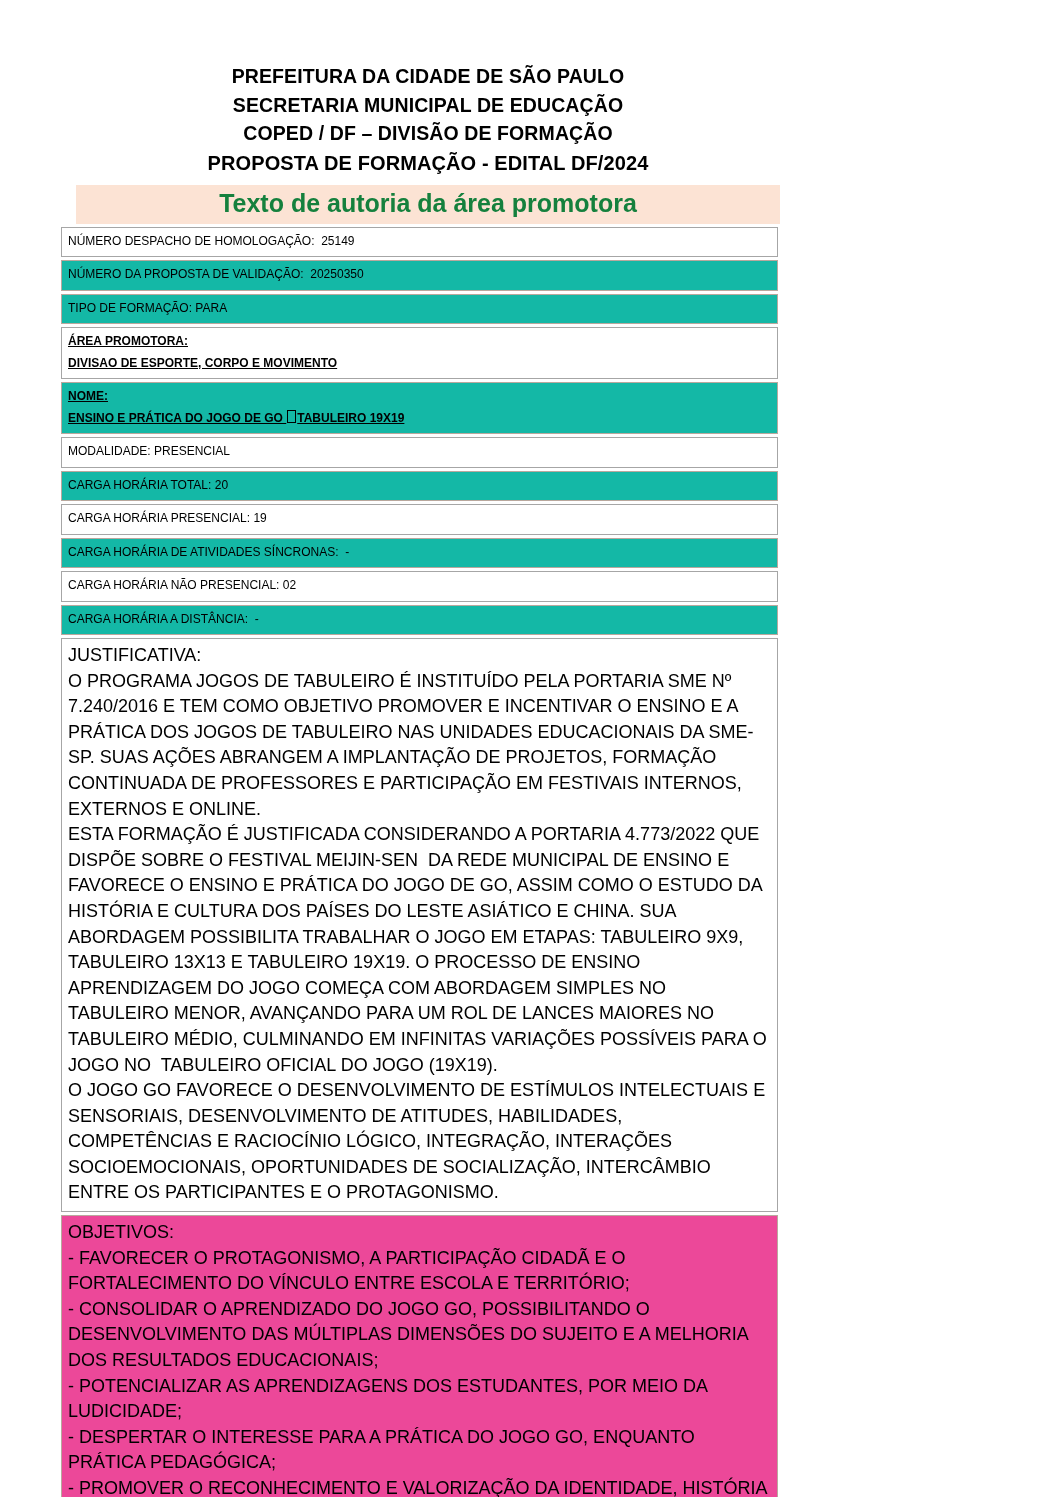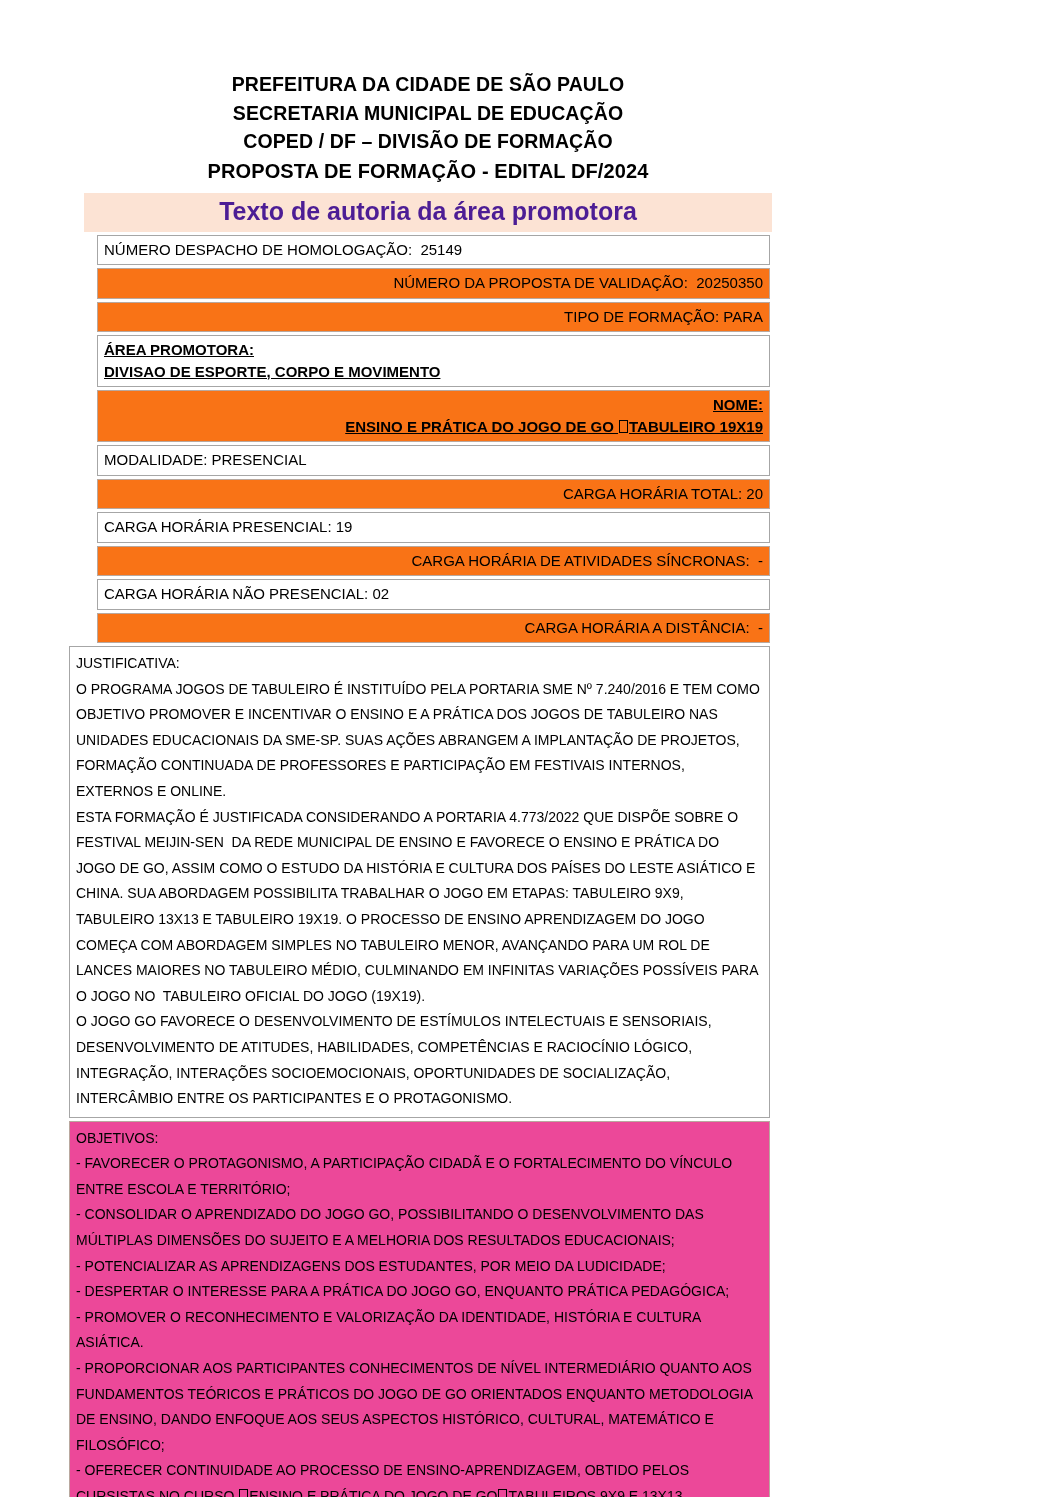--- a/index.html
+++ b/index.html
@@ -13,21 +13,21 @@
     height: 1497px;
     font-family: "Liberation Sans", sans-serif;
     color: #000000;
     overflow: hidden;
   }
   .page {
     position: relative;
     width: 856px;
     height: 1497px;
     box-sizing: border-box;
-    padding: 12px;
+    padding: 4px;
   }
 
   
   .doc-header {
     padding-top: 58px;
     text-align: center;
   }
   .doc-header .hline {
     font-weight: bold;
     font-size: 19.5px;
@@ -41,62 +41,60 @@
   }
 
   
   .title-banner {
     margin: 6px 72px 0 72px;
     background: #FCE3D4;
     text-align: center;
     padding: 3px 0 6px 0;
   }
   .title-banner .ttext {
-    color: #4c1d95;
+    color: #15803d;
     font-weight: bold;
     font-size: 25px;
     line-height: 30px;
   }
 
   
   .rows {
     margin: 3px 74px 0 57px;
   }
   .row {
     border: 1px solid #a6a6a6;
     box-sizing: border-box;
     margin-bottom: 3px;
     padding: 3px 6px 4px 6px;
     background: #ffffff;
-    font-size: 15px;
+    font-size: 12px;
     line-height: 21.5px;
-    margin-left: 28px;
   }
   .row.shaded {
-    background: #f97316;
+    background: #14b8a6;
     border-color: #b9a89e;
-    text-align: right;
   }
   .row .l {
     display: block;
     white-space: pre-wrap;
   }
   .row.bold .l {
     font-weight: bold;
     text-decoration: underline;
   }
 
   
   .block {
     border: 1px solid #a6a6a6;
     box-sizing: border-box;
     margin-bottom: 3px;
     padding: 4px 8px 5px 6px;
     background: #ffffff;
-    font-size: 14px;
+    font-size: 18px;
     line-height: 25.6px;
   }
   .block.shaded {
     background: #ec4899;
     border-color: #b9a89e;
   }
   .block .l {
     display: block;
     white-space: pre-wrap;
   }

